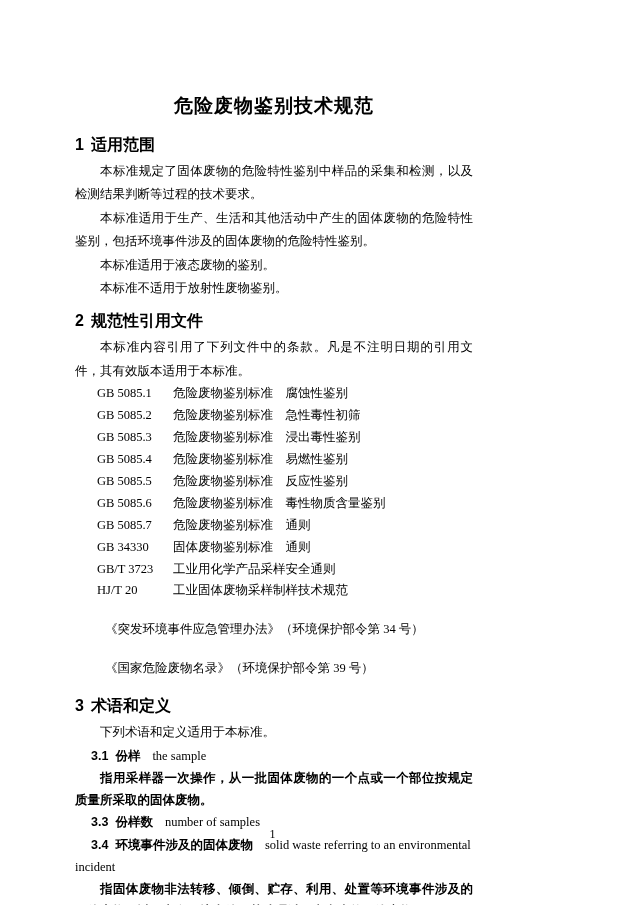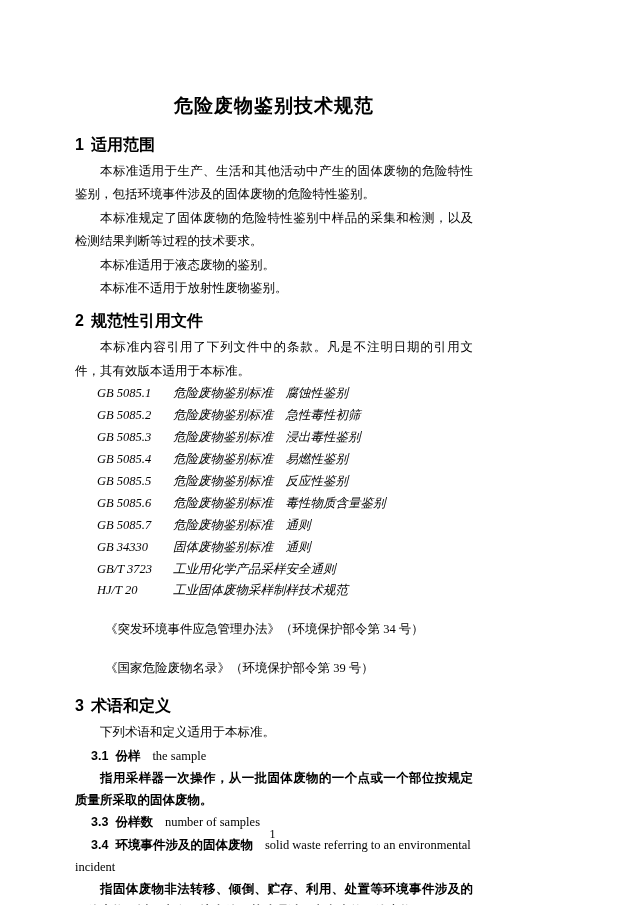--- a/index.html
+++ b/index.html
@@ -32,21 +32,21 @@
     margin: 0 0 7px 0;
   }
   .sec-heading .ht { margin-left: 7px; }
   .mt-sec { margin-top: 12px; }
   .body-para {
     margin: 0;
     line-height: 23.4px;
     text-indent: 2em;
     text-align: justify;
   }
-  .ref-row { line-height: 21.9px; padding-left: 22px; white-space: nowrap; font-style: italic; }
+  .ref-row { line-height: 21.9px; padding-left: 22px; white-space: nowrap; }
   .ref-code { display: inline-block; width: 76px; }
   .doc-ref { margin: 17px; line-height: 21.9px; padding-left: 13px; }
   .term-head { line-height: 22.2px; }
   .term-num, .term-zh {
     font-family: "Liberation Sans", "DejaVu Sans", sans-serif;
     font-weight: 700;
   }
   .term-num { margin-right: 7px; margin-left: 16px; }
   .term-en { margin-left: 12px; }
   .term-def {
@@ -69,22 +69,22 @@
 </head>
 <body>
 
 <div class="page">
 
   <h1 class="doc-title">危险废物鉴别技术规范</h1>
 
   <div class="sec-heading">
     <span>1</span><span class="ht">适用范围</span>
   </div>
+  <p class="body-para">本标准规定了固体废物的危险特性鉴别中样品的采集和检测，以及检测结果判断等过程的技术要求。</p>
   <p class="body-para">本标准适用于生产、生活和其他活动中产生的固体废物的危险特性鉴别，包括环境事件涉及的固体废物的危险特性鉴别。</p>
-  <p class="body-para">本标准规定了固体废物的危险特性鉴别中样品的采集和检测，以及检测结果判断等过程的技术要求。</p>
   <p class="body-para">本标准适用于液态废物的鉴别。</p>
   <p class="body-para">本标准不适用于放射性废物鉴别。</p>
 
   <div class="sec-heading mt-sec">
     <span>2</span><span class="ht">规范性引用文件</span>
   </div>
   <p class="body-para">本标准内容引用了下列文件中的条款。凡是不注明日期的引用文件，其有效版本适用于本标准。</p>
 
   <div class="ref-row">
     <span class="ref-code">GB 5085.1</span><span class="ref-title">危险废物鉴别标准　腐蚀性鉴别</span>

